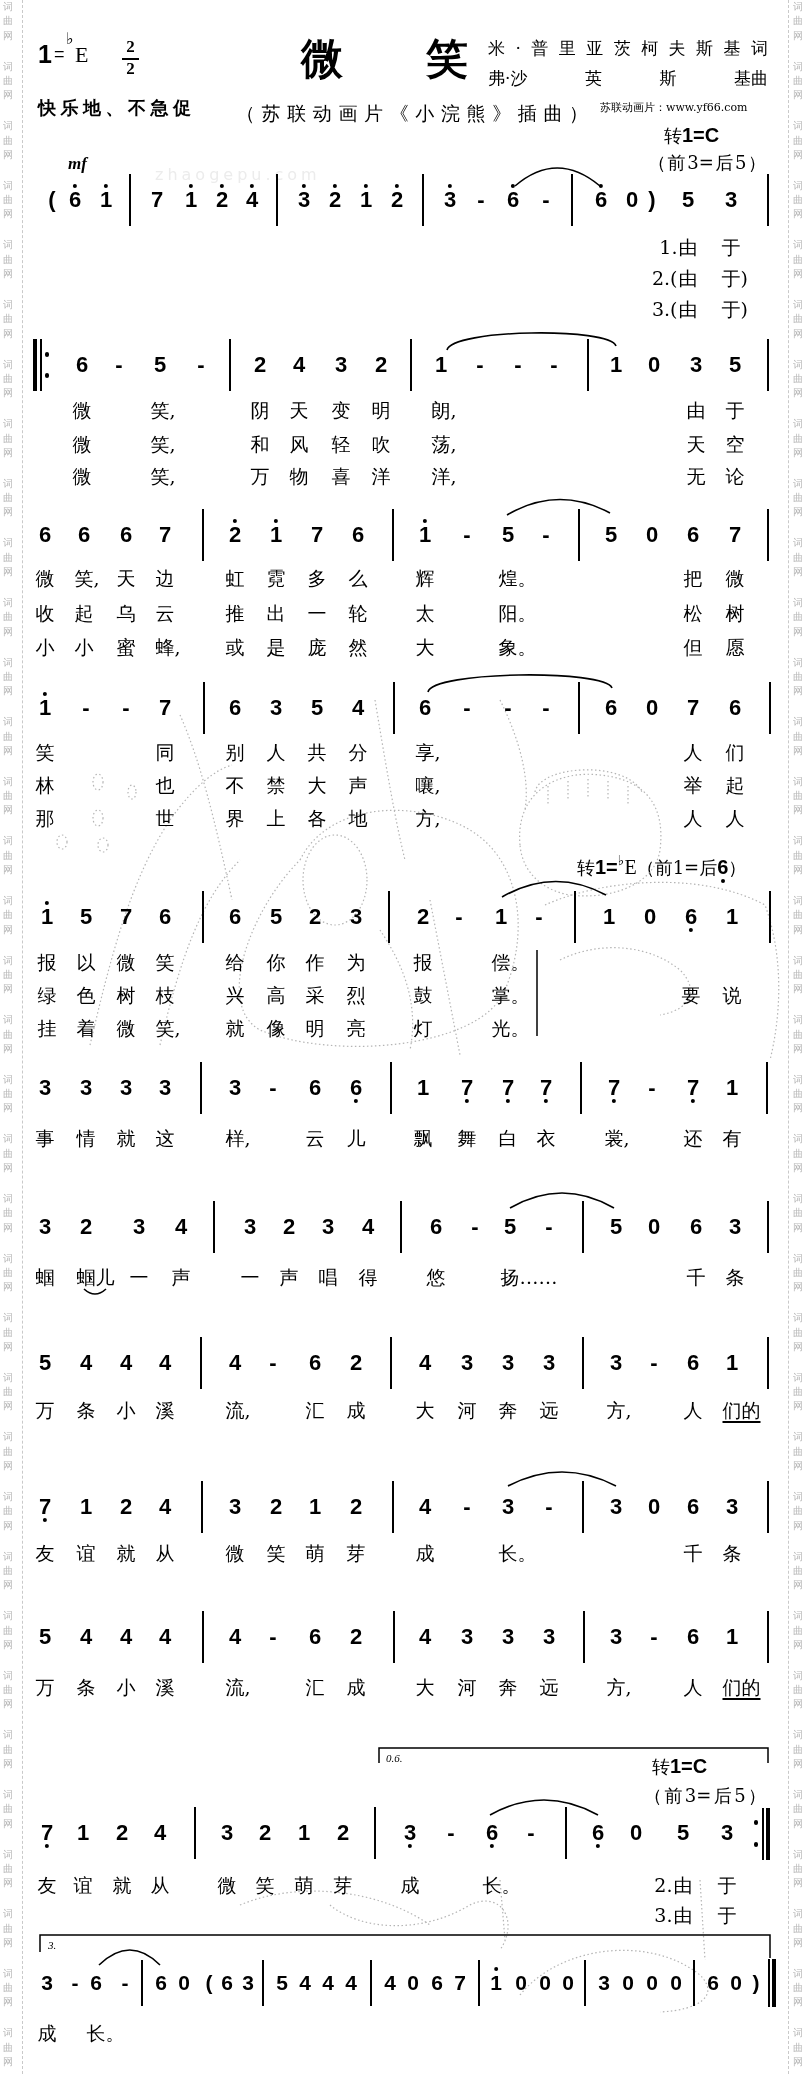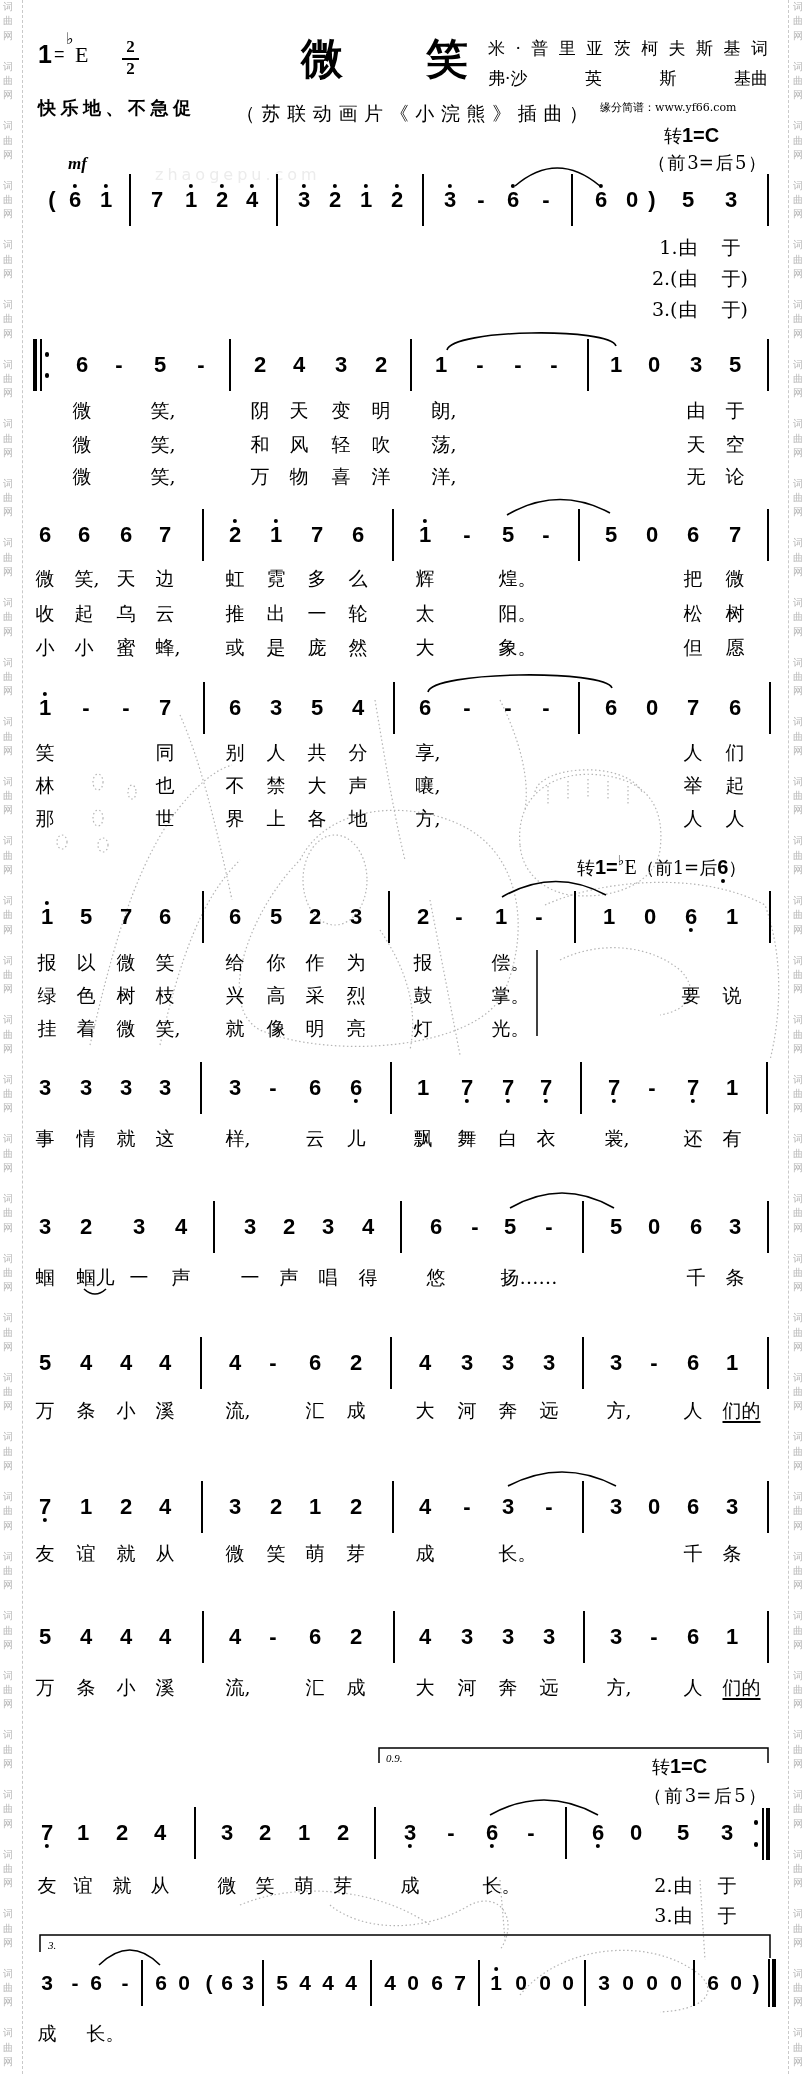--- a/index.html
+++ b/index.html
@@ -282,33 +282,33 @@
     <div class="abs title-char" style="left:301px">微</div>
     <div class="abs title-char" style="left:426px">笑</div>
     <div class="abs credit" style="top:38px">米·普里亚茨柯夫斯基词</div>
     <div class="abs composer">
       <span>弗·沙</span>
       <span>英</span>
       <span>斯</span>
       <span>基曲</span>
     </div>
     <div class="abs subtitle">（苏联动画片《小浣熊》插曲）</div>
-    <div class="abs source">缘分简谱：www.yf66.com</div>
+    <div class="abs source">苏联动画片：www.yf66.com</div>
     <div class="abs mod" style="left:664px;top:124px">
       <span>转</span><b>1=C</b>
     </div>
     <div class="abs mod-rel" style="left:648px;top:152px;width:118px">（前3=后5）</div>
     <div class="abs dyn">mf</div>
   </div>
 
   <div class="abs mod" style="left:577px;top:856px">
     <span>转</span><b>1=</b><span class="fl">♭</span><span class="tn">E</span><span><span>（前1=后</span><b class="mnote lo">6</b><span>）</span></span>
   </div>
 
-  <div class="abs volta-label" style="left:386px;top:1752px">0.9.</div>
+  <div class="abs volta-label" style="left:386px;top:1752px">0.6.</div>
   <div class="abs mod" style="left:652px;top:1755px">
     <span>转</span><b>1=C</b>
   </div>
   <div class="abs mod-rel" style="left:644px;top:1785px;width:122px">（前3=后5）</div>
   <div class="abs volta-label" style="left:48px;top:1939px">3.</div>
 
   <div>
     <div class="rep-thick" style="left:33px;top:339px;height:52px"></div>
     <div class="rep-thin" style="left:40px;top:339px;height:52px"></div>
     <div class="rep-dot" style="left:45px;top:352px"></div>

